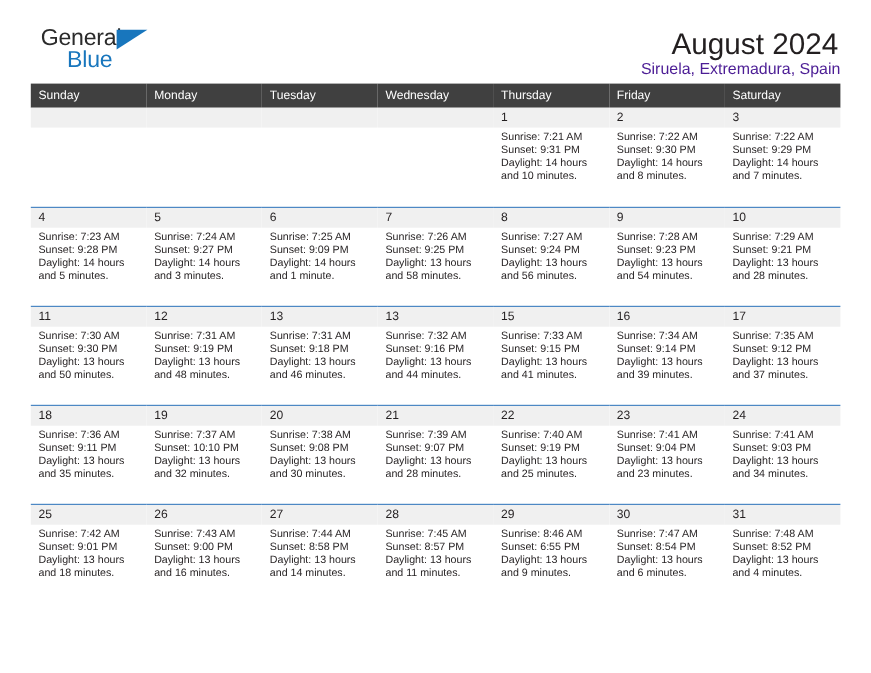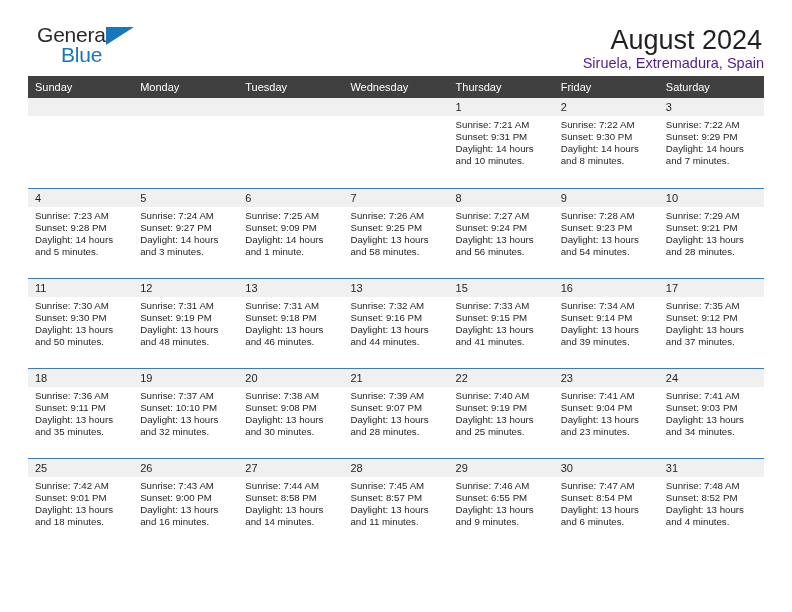--- a/index.html
+++ b/index.html
@@ -438,21 +438,21 @@
             <div class="cell-body">
               <div>Sunrise: 7:45 AM</div>
               <div>Sunset: 8:57 PM</div>
               <div>Daylight: 13 hours</div>
               <div>and 11 minutes.</div>
             </div>
           </td>
           <td>
             <div class="daynum">29</div>
             <div class="cell-body">
-              <div>Sunrise: 7:46 AM</div>
+              <div>Sunrise: 8:46 AM</div>
               <div>Sunset: 6:55 PM</div>
               <div>Daylight: 13 hours</div>
               <div>and 9 minutes.</div>
             </div>
           </td>
           <td>
             <div class="daynum">30</div>
             <div class="cell-body">
               <div>Sunrise: 7:47 AM</div>
               <div>Sunset: 8:54 PM</div>

